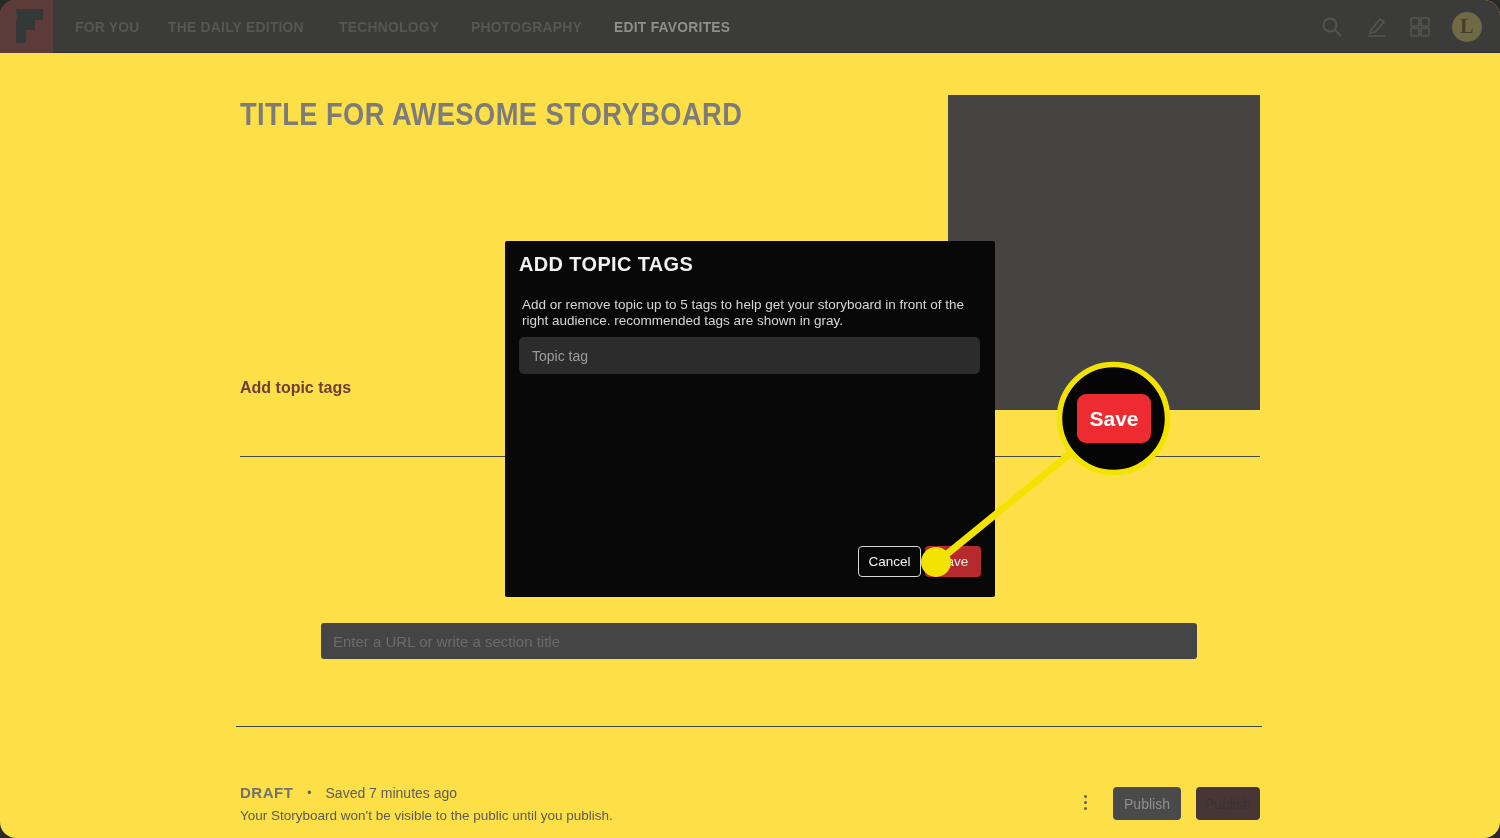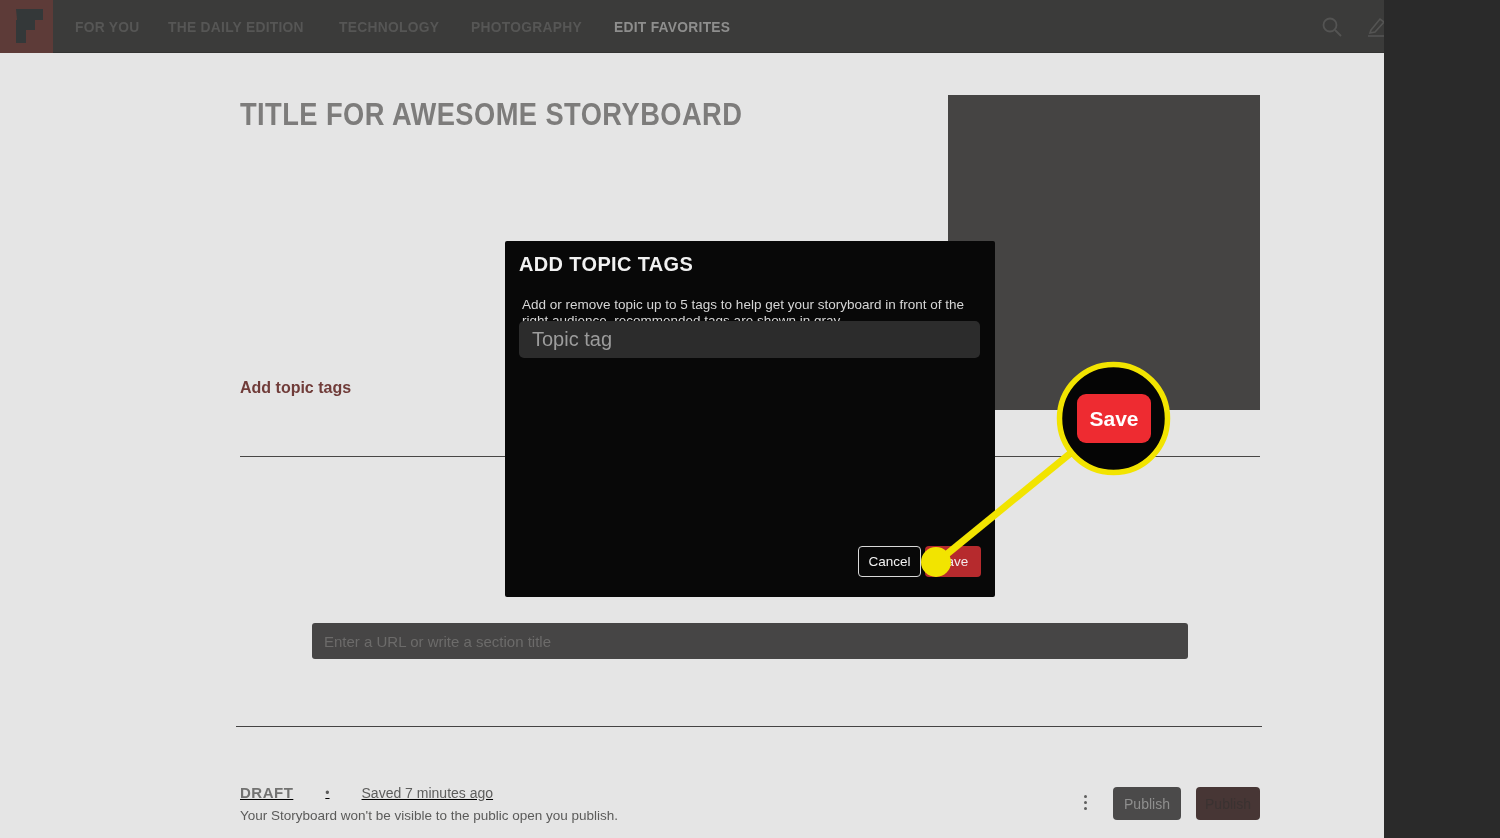--- a/index.html
+++ b/index.html
@@ -1,20 +1,20 @@
 <!DOCTYPE html>
 <html><head>
 <meta charset="utf-8">
 <style>
   * { margin:0; padding:0; box-sizing:border-box; }
   html,body { background:#2a2a2a; }
   body { font-family:"Liberation Sans", sans-serif; }
   #screen {
-    position:relative; width:1384px; height:838px;
-    background:#e5e5e5; overflow:hidden;
+    position:relative; width:1500px; height:838px;
+    background:#fde047; overflow:hidden;border-radius:16px;
   }
   
   .nav {
     position:absolute; left:0; top:0; width:1500px; height:53px;
     background:#3b3b3a; border-bottom:1px solid #333332;
   }
   .logo {
     position:absolute; left:0; top:0; width:53px; height:53px;
     background:#5d3b38; cursor:pointer;
   }
@@ -53,30 +53,30 @@
     position:absolute; left:948px; top:95px; width:312px; height:315px;
     background:#454443;
   }
   .add-tags-link {
     position:absolute; left:240px; top:379px;
     font-size:16px; font-weight:bold; color:#703c39; cursor:pointer;
   }
   .divider-1 { position:absolute; left:240px; top:456px; width:1020px; height:1px; background:#484746; }
   .divider-2 { position:absolute; left:236px; top:726px; width:1026px; height:1px; background:#444343; }
   .section-input {
-    position:absolute; left:312px; top:623px; width:876px; height:36px;
+    position:absolute; left:321px; top:623px; width:876px; height:36px;
     background:#464545; border:none; border-radius:3px; outline:none;
     padding:0 12px; font-size:15px; color:#aaa;
     font-family:"Liberation Sans", sans-serif;
   }
   .section-input::placeholder { color:#6c6b6a; opacity:1; }
   
   .draft-row {
     position:absolute; left:240px; top:784px;
-    display:flex; align-items:center; gap:32px;text-decoration:underline;
+    display:flex; align-items:center; gap:14px;
   }
   .draft-label { font-size:15px; font-weight:bold; color:#727271; letter-spacing:0.5px; }
   .draft-dot  { font-size:12px; color:#5d5d5c; }
   .draft-saved { font-size:14px; color:#5d5d5c;text-align:right; }
   .draft-note {
     position:absolute; left:240px; top:808px;
     font-size:13.5px; color:#5b5b5a;
   }
   .kebab {
     position:absolute; left:1081px; top:795px; width:8px; height:20px;
@@ -103,23 +103,23 @@
   .modal-title {
     position:absolute; left:14px; top:11px;
     font-size:21px; font-weight:bold; color:#f1f1f1; letter-spacing:0.4px;
     transform:scaleX(0.95); transform-origin:0 0; white-space:nowrap;
   }
   .modal-body {
     position:absolute; left:17px; top:56px; width:452px;
     font-size:13.5px; line-height:16px; color:#d6d6d6;
   }
   .modal-input {
-    position:absolute; left:14px; top:80px; width:461px; height:37px;
+    position:absolute; left:14px; top:96px; width:461px; height:37px;
     background:#2c2c2c; border:none; border-radius:5px; outline:none;
-    padding:17px 13px; font-size:20px; color:#ddd;
+    padding:17px 13px; font-size:14px; color:#ddd;
     font-family:"Liberation Sans", sans-serif;
   }
   .modal-input::placeholder { color:#9c9c9c; opacity:1; }
   .modal-actions {
     position:absolute; right:14px; top:305px;
     display:flex; gap:4px;
   }
   .btn-cancel {
     width:63px; height:31px; background:transparent;
     border:1px solid #d9d9d9; border-radius:4px;
@@ -181,21 +181,21 @@
   <div class="add-tags-link">Add topic tags</div>
   <div class="divider-1"></div>
   <input class="section-input" type="text" placeholder="Enter a URL or write a section title" style="">
   <div class="divider-2"></div>
 
   <div class="draft-row">
     <span class="draft-label">DRAFT</span>
     <span class="draft-dot">•</span>
     <span class="draft-saved">Saved 7 minutes ago</span>
   </div>
-  <div class="draft-note">Your Storyboard won't be visible to the public open you publish.</div>
+  <div class="draft-note">Your Storyboard won't be visible to the public until you publish.</div>
   <div class="kebab">
       <span></span>
       <span></span>
       <span></span>
     </div>
   <button class="btn-preview">Publish</button>
   <button class="btn-publish">Publish</button>
 
   <div class="modal">
     <div class="modal-title">ADD TOPIC TAGS</div>

